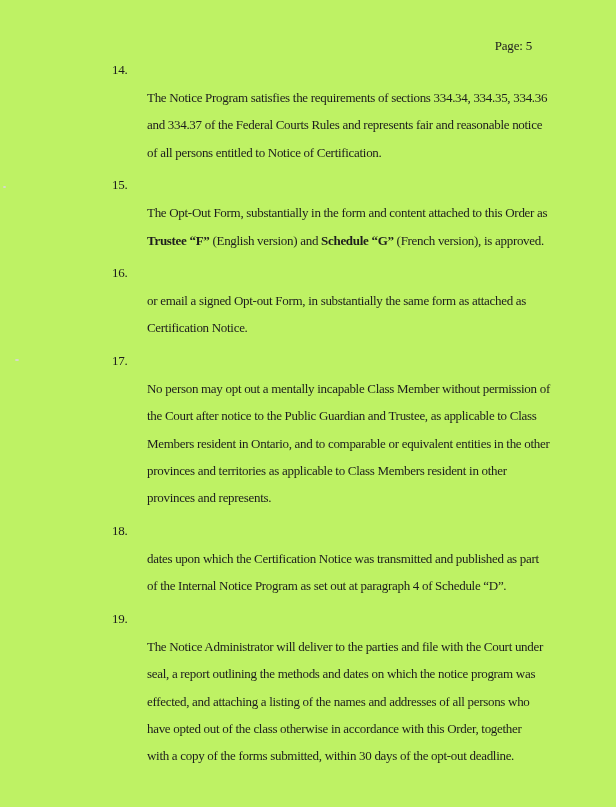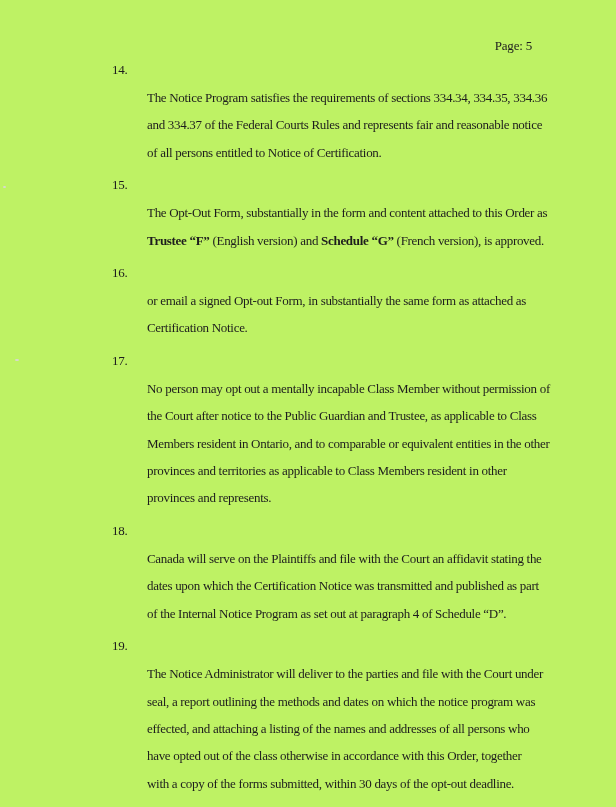--- a/index.html
+++ b/index.html
@@ -103,21 +103,20 @@
           <div class="line"><span class="seg">No person may opt out a mentally incapable Class Member without permission of</span></div>
           <div class="line"><span class="seg">the Court after notice to the Public Guardian and Trustee, as applicable to Class</span></div>
           <div class="line"><span class="seg">Members resident in Ontario, and to comparable or equivalent entities in the other</span></div>
           <div class="line"><span class="seg">provinces and territories as applicable to Class Members resident in other</span></div>
           <div class="line"><span class="seg">provinces and represents.</span></div>
         </div>
       </div>
       <div class="para">
         <div class="num">18.</div>
         <div class="lines">
-          <div class="line"><span class="seg">Canada will serve on the Plaintiffs and file with the Court an affidavit stating the</span></div>
           <div class="line"><span class="seg">dates upon which the Certification Notice was transmitted and published as part</span></div>
           <div class="line"><span class="seg">of the Internal Notice Program as set out at paragraph 4 of Schedule “D”.</span></div>
         </div>
       </div>
       <div class="para">
         <div class="num">19.</div>
         <div class="lines">
           <div class="line"><span class="seg">The Notice Administrator will deliver to the parties and file with the Court under</span></div>
           <div class="line"><span class="seg">seal, a report outlining the methods and dates on which the notice program was</span></div>
           <div class="line"><span class="seg">effected, and attaching a listing of the names and addresses of all persons who</span></div>

